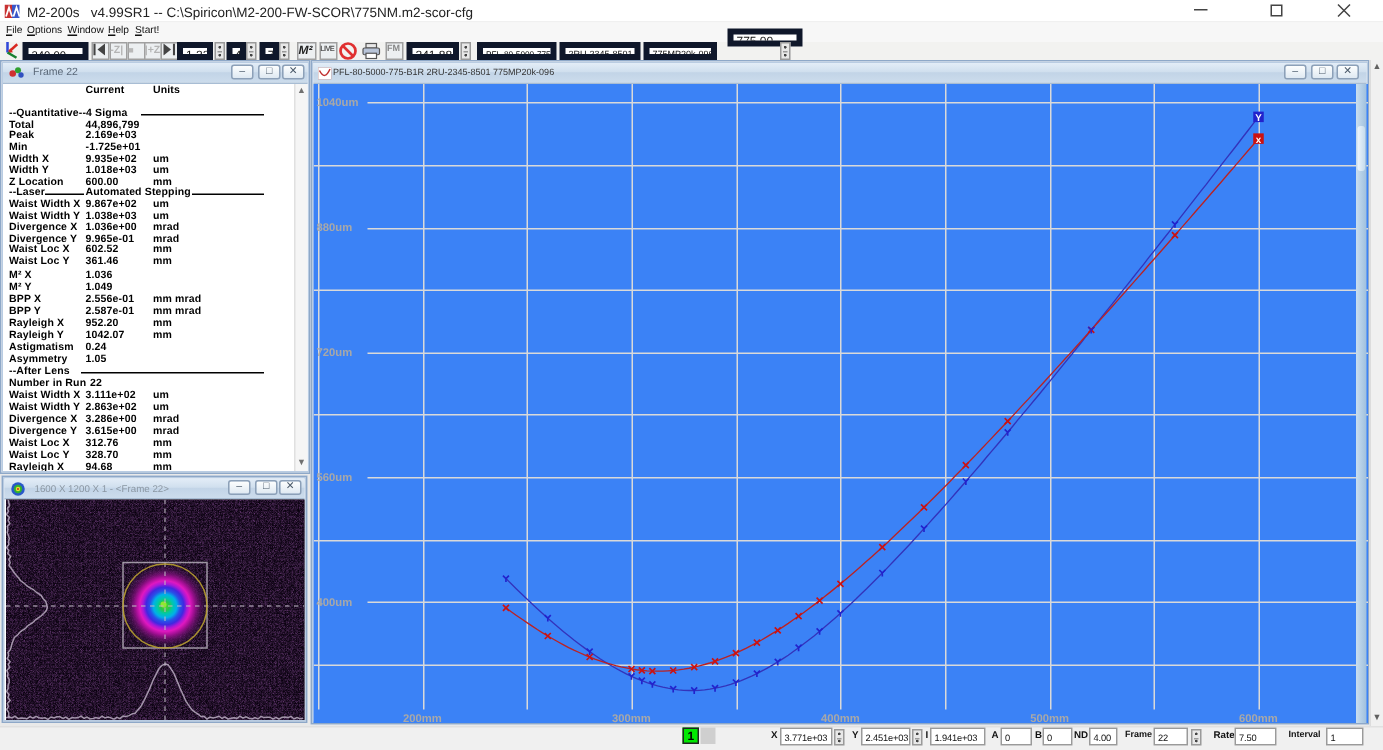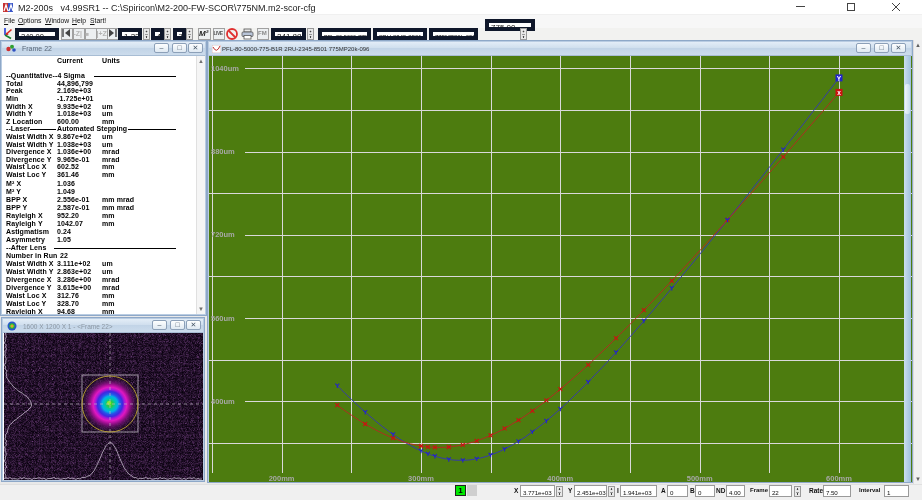--- a/index.html
+++ b/index.html
@@ -323,21 +323,21 @@
 <svg style="position:absolute;left:4px;top:4px" width="9" height="8">
       <rect x="0" y="0" width="9" height="8" fill="#fff" stroke="#c09090" stroke-width=".5"></rect>
       <path d="M1 2 Q4.5 9 8 1" stroke="#c03030" stroke-width="1" fill="none"></path>
     </svg>
 <div class="cbtn" style="right:41px">–</div>
 <div class="cbtn" style="right:23px">□</div>
 <div class="cbtn" style="right:6px">✕</div>
 <div style="position:absolute;right:1px;top:15px;width:7px;height:426px;background:linear-gradient(90deg,#cadeef,#9fc0de);z-index:5">
       <div style="position:absolute;left:1px;top:28px;width:5px;height:30px;background:linear-gradient(90deg,#eef5fb,#c6dcee);border-radius:2px"></div>
     </div>
-<div id="chartwrap" style="position:absolute;left:1px;top:15px;width:703px;height:426px;background:#4d7c0f;overflow:hidden"><svg width="703" height="426" viewBox="0 0 703 426">
+<div id="chartwrap" style="position:absolute;left:1px;top:15px;width:703px;height:426px;background:#3b82f6;overflow:hidden"><svg width="703" height="426" viewBox="0 0 703 426">
 <line x1="36" y1="12.5" x2="703" y2="12.5" stroke="#d9d9d9" stroke-width="1"></line>
 <line x1="0" y1="54.5" x2="703" y2="54.5" stroke="#d9d9d9" stroke-width="1"></line>
 <line x1="36" y1="96.5" x2="703" y2="96.5" stroke="#d9d9d9" stroke-width="1"></line>
 <line x1="0" y1="137.5" x2="703" y2="137.5" stroke="#d9d9d9" stroke-width="1"></line>
 <line x1="36" y1="179.5" x2="703" y2="179.5" stroke="#d9d9d9" stroke-width="1"></line>
 <line x1="0" y1="220.5" x2="703" y2="220.5" stroke="#d9d9d9" stroke-width="1"></line>
 <line x1="36" y1="262.5" x2="703" y2="262.5" stroke="#d9d9d9" stroke-width="1"></line>
 <line x1="0" y1="304.5" x2="703" y2="304.5" stroke="#d9d9d9" stroke-width="1"></line>
 <line x1="36" y1="345.5" x2="703" y2="345.5" stroke="#d9d9d9" stroke-width="1"></line>
 <line x1="0" y1="387.5" x2="703" y2="387.5" stroke="#d9d9d9" stroke-width="1"></line>

